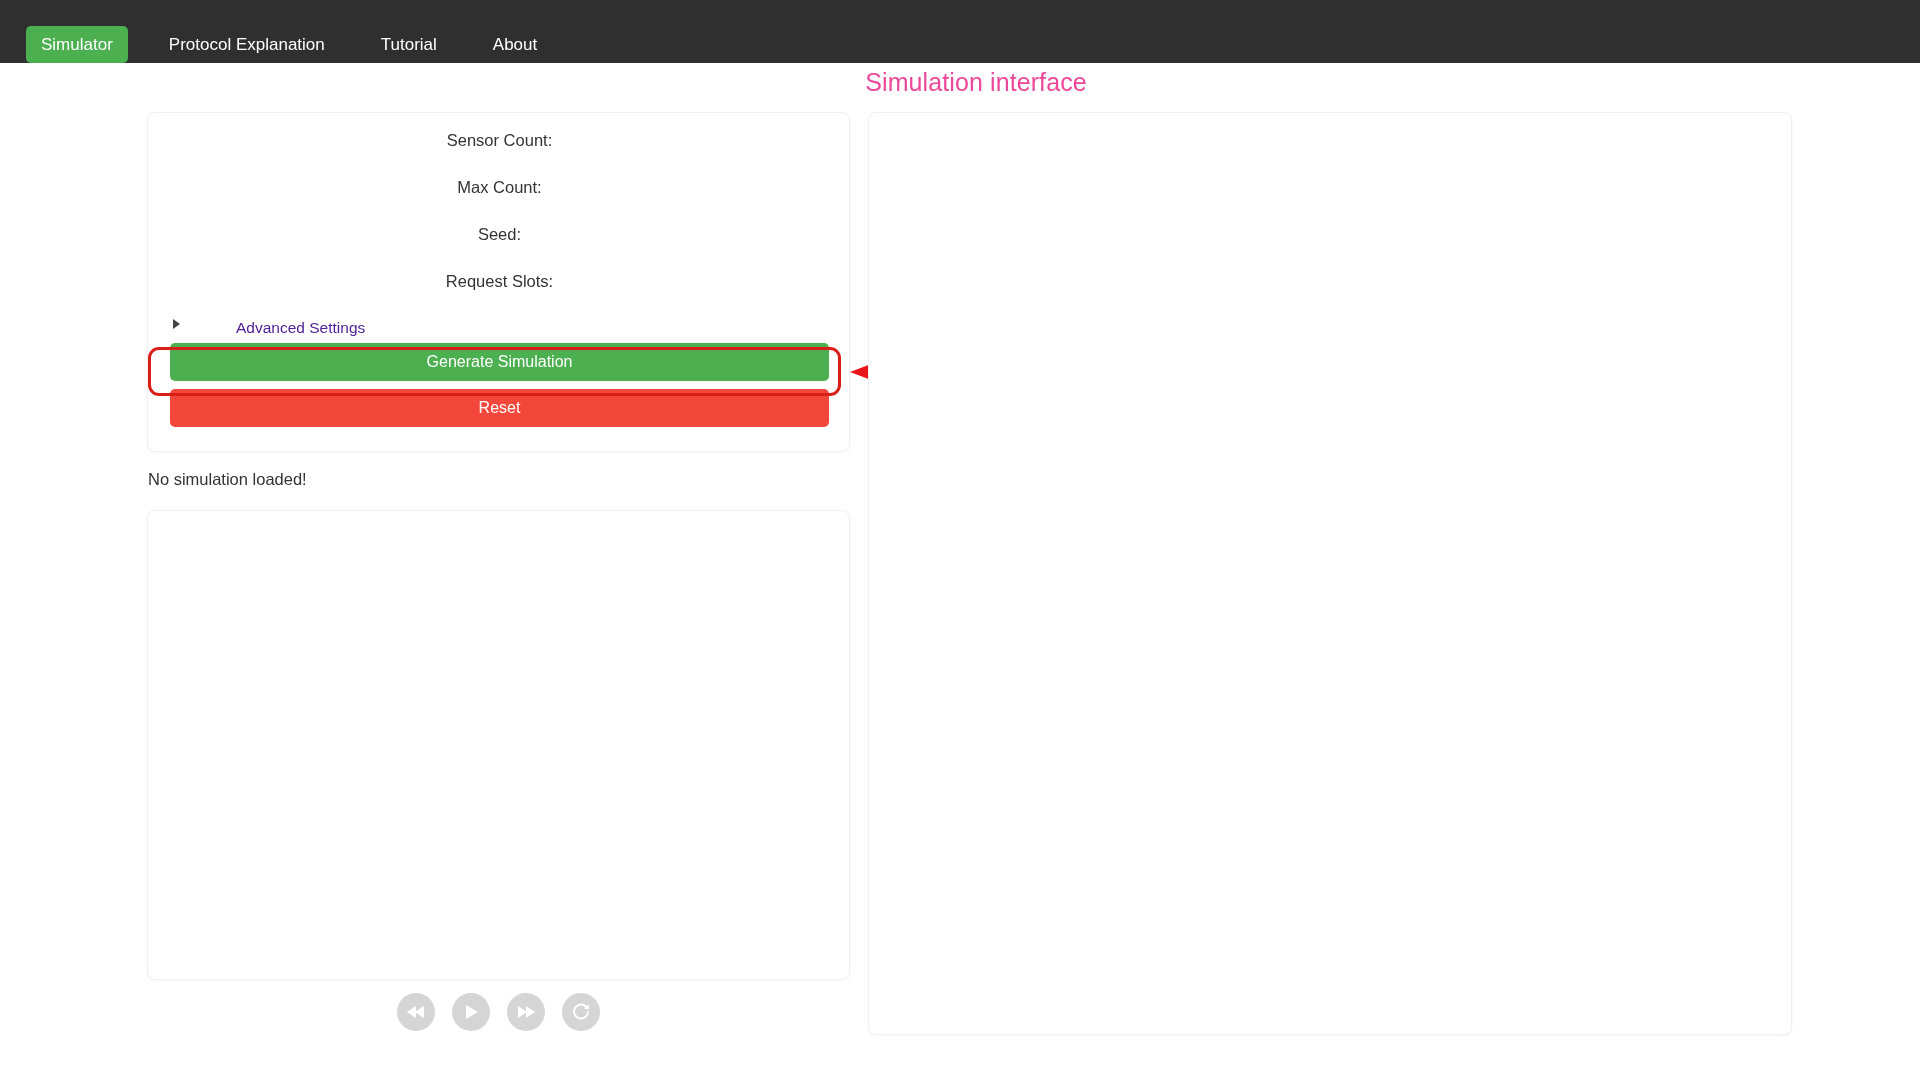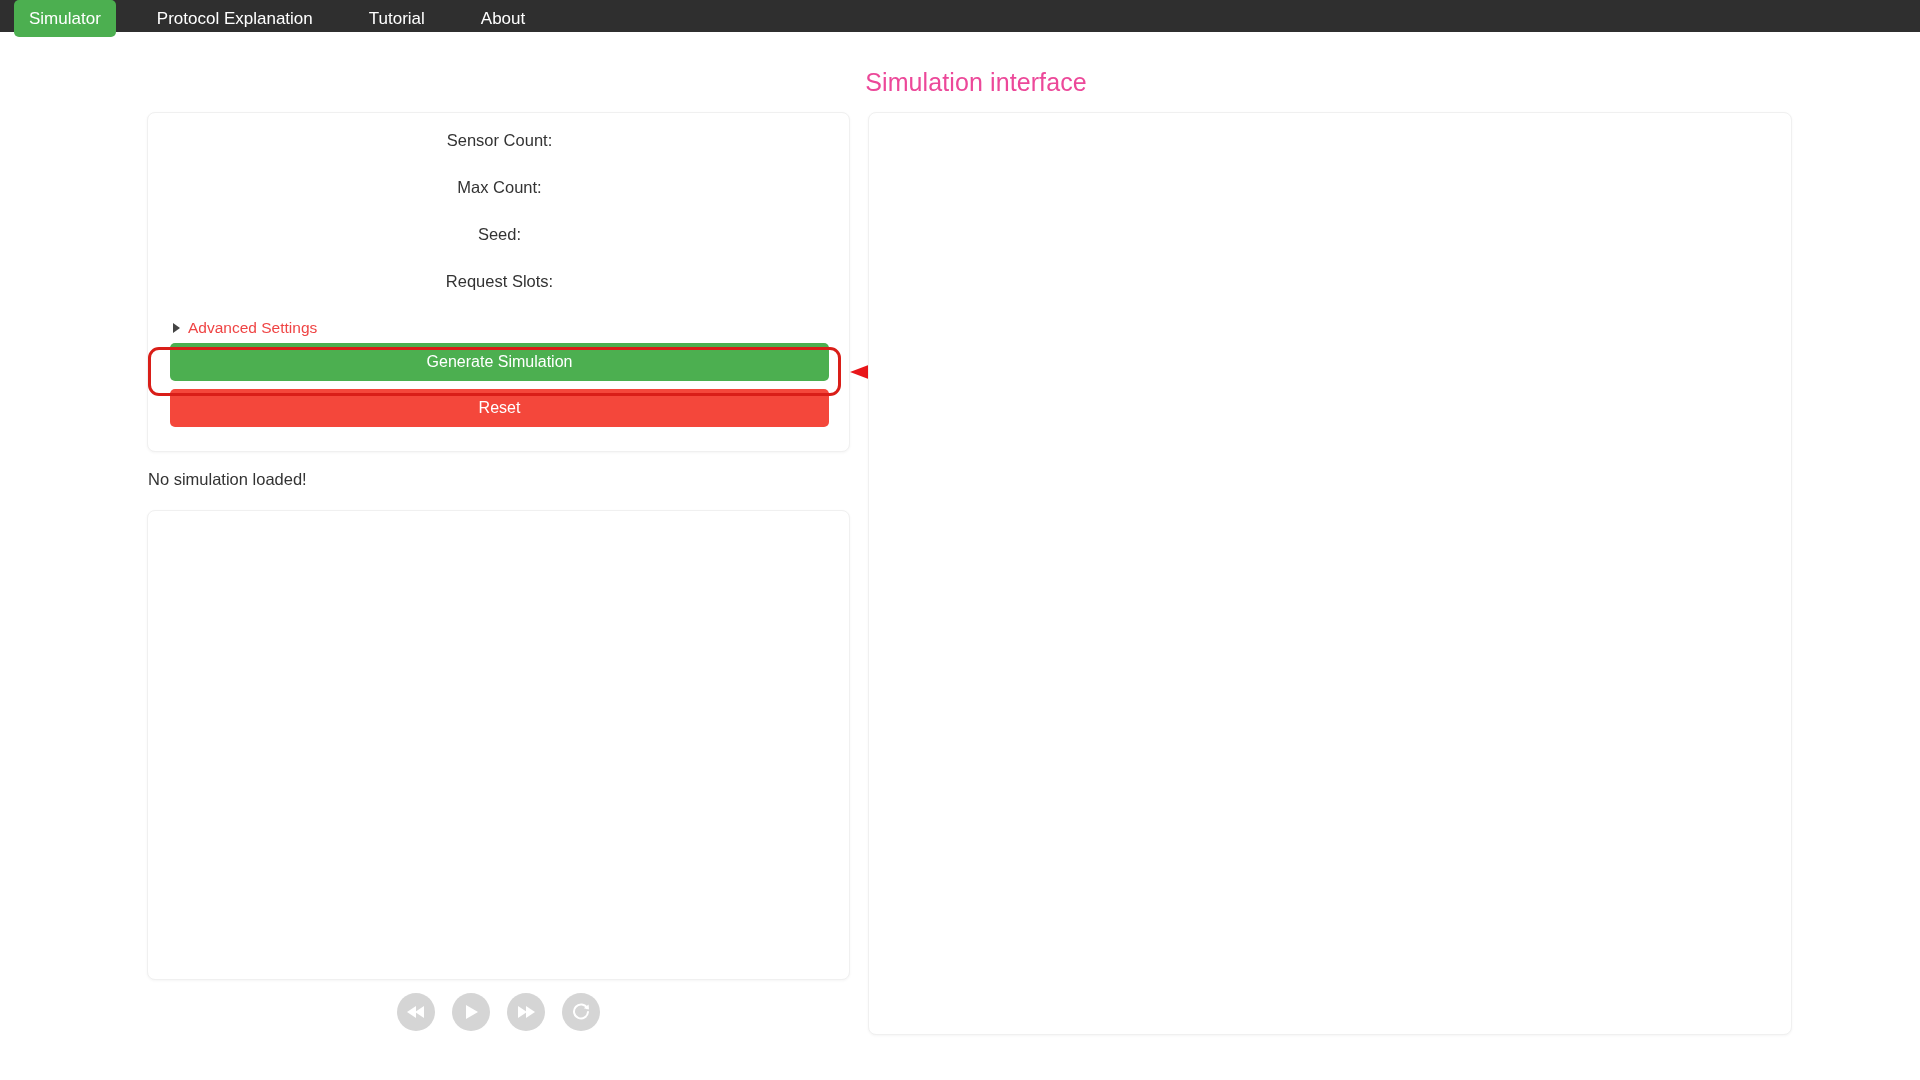--- a/index.html
+++ b/index.html
@@ -7,24 +7,24 @@
     margin: 0; padding: 0;
     width: 1920px; height: 1080px;
     background: #ffffff;
     font-family: "Liberation Sans", sans-serif;
     overflow: hidden;
   }
 
   
   .navbar {
     position: absolute; top: 0; left: 0;
-    width: 1920px; height: 32px;
+    width: 1920px; height: 63px;
     background: #2f2f2f;
-    display: flex; align-items: flex-start;
-    padding-left: 14px;
+    display: flex; align-items: flex-end;
+    padding-left: 26px;
   }
   .nav-item {
     color: #ffffff;
     font-size: 17px;
     line-height: 1;
     padding: 10px 15px;
     margin-right: 26px;
     border-radius: 5px;
     white-space: nowrap;
     cursor: pointer;
@@ -73,27 +73,28 @@
     border-radius: 5px;
     background: #ffffff;
     font-family: "Liberation Sans", sans-serif;
     font-size: 15px;
     color: #333333;
     padding: 0 12px;
     outline: none;
   }
 
   .advanced-settings {
-    display: flex; align-items: center;
+    display: flex; align-items: flex-start;
     font-size: 15.5px;
-    color: #ef4444;
+    color: #4c1d95;
     margin-top: 4px; margin-bottom: 6px;
     padding-left: 3px;
     cursor: pointer;
     user-select: none;
+    gap: 48px;
   }
   .disclosure-tri {
     width: 0; height: 0;
     border-top: 5px solid transparent;
     border-bottom: 5px solid transparent;
     border-left: 7px solid #444444;
     margin-right: 8px;
   }
 
   .btn {

